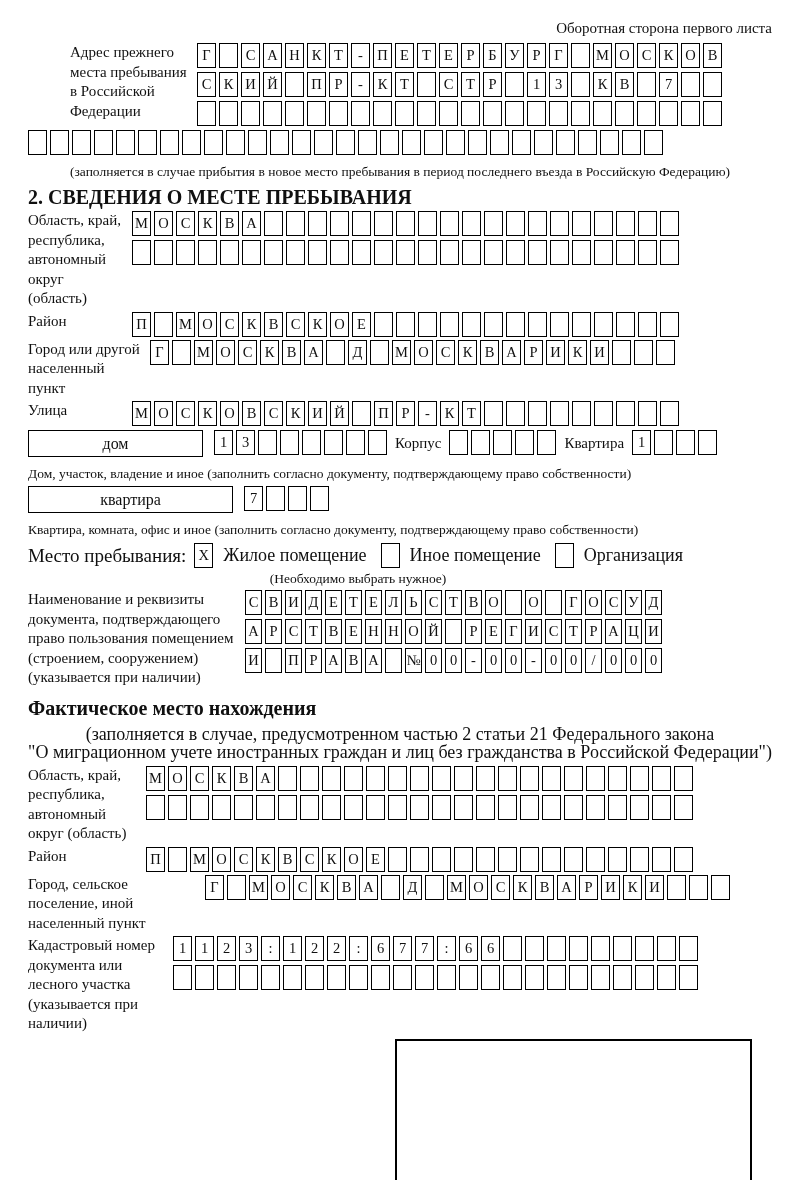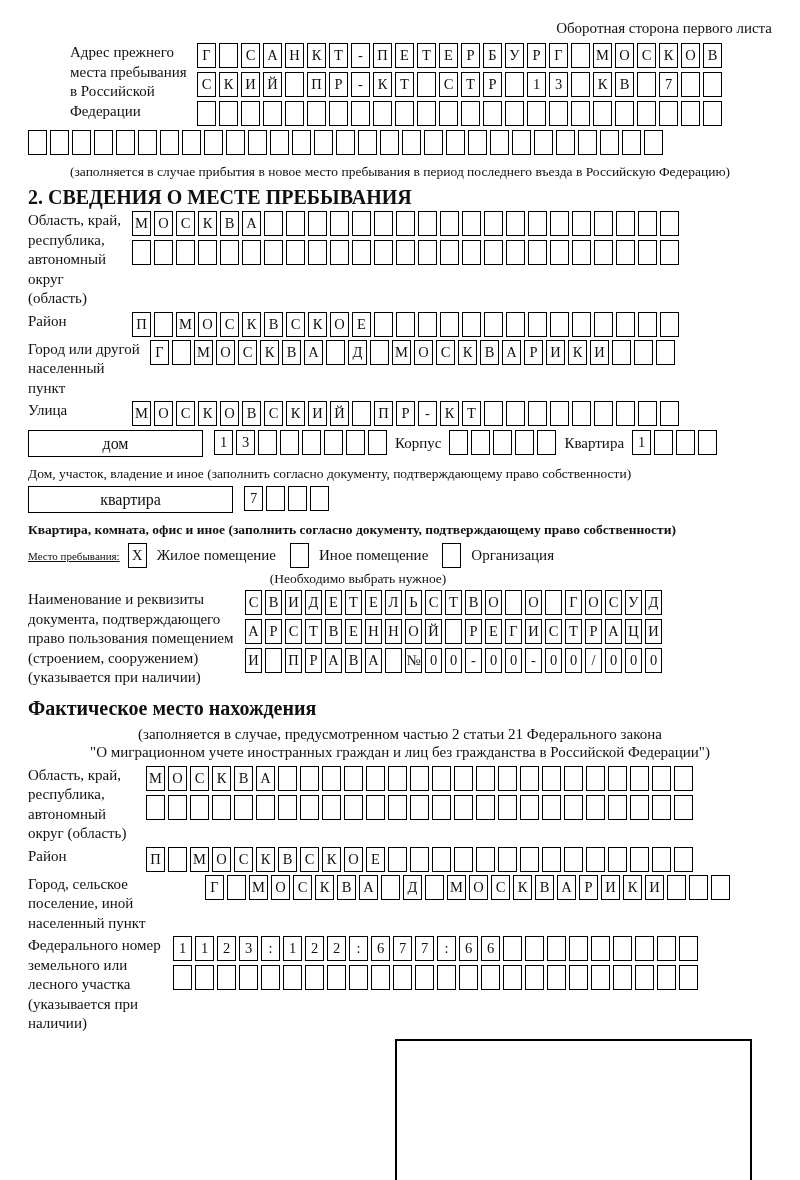--- a/index.html
+++ b/index.html
@@ -28,24 +28,24 @@
   }
   .sm .cell{width:17px;}
   .wbox{
     border:1.7px solid #000;height:27px;box-sizing:border-box;flex:none;
     display:flex;align-items:center;justify-content:center;font-size:16px;background:#fff;
   }
   .inline-lbl{font-size:15px;line-height:27px;padding:0 8px;flex:none;text-align:center;}
   .note{font-size:13.5px;text-align:center;margin-top:8px;line-height:17px;}
   .h-title{font-weight:bold;font-size:20px;margin-top:7px;line-height:21px;}
   .mesto-row{display:flex;align-items:center;margin-top:5px;}
-  .mesto-row .lbl-inline{font-size:11px;flex:none;text-decoration:underline;}
-  .opt-lbl{font-size:15px;margin:0 14px 0 10px;flex:none;}
+  .mesto-row .lbl-inline{font-size:19px;flex:none;}
+  .opt-lbl{font-size:18px;margin:0 14px 0 10px;flex:none;}
   .choose-note{width:340px;margin-left:160px;text-align:center;font-size:13.5px;margin-top:2px;line-height:17px;}
-  .fact-note{font-size:15px;text-align:center;line-height:18px;}
+  .fact-note{font-size:18px;text-align:center;line-height:18px;}
   .stamp-box{border:2px solid #000;width:357px;height:175px;margin-left:367px;margin-top:5px;box-sizing:border-box;background:#fff;}
   .mt6{margin-top:6px;margin-left:42px;}
 </style>
 </head>
 <body>
 
 <div class="page">
 
   <div class="hdr-note">Оборотная сторона первого листа</div>
 
@@ -351,21 +351,21 @@
 
   <div class="frow" style="margin-top:4px;">
     <div class="wbox" style="width:205px;">квартира</div>
     <div class="cells" style="margin-left:11px;">
         <span class="cell">7</span>
         <span class="cell"></span>
         <span class="cell"></span>
         <span class="cell"></span>
       </div>
   </div>
-  <div class="note" style="text-align:left;font-weight:bold;">Квартира, комната, офис и иное (заполнить согласно документу, подтверждающему право собственности)</div>
+  <div class="note" style="text-align:left;">Квартира, комната, офис и иное (заполнить согласно документу, подтверждающему право собственности)</div>
 
   <div class="mesto-row">
     <span class="lbl-inline">Место пребывания:</span>
     <span class="cell" style="margin-left:8px;">Х</span>
     <span class="opt-lbl">Жилое помещение</span>
     <span class="cell"></span>
     <span class="opt-lbl">Иное помещение</span>
     <span class="cell"></span>
     <span class="opt-lbl">Организация</span>
   </div>
@@ -565,21 +565,21 @@
         <span class="cell">И</span>
         <span class="cell">К</span>
         <span class="cell">И</span>
         <span class="cell"></span>
         <span class="cell"></span>
         <span class="cell"></span>
       </div>
   </div>
 
   <div class="frow">
-    <div class="lbl w-kad">Федерального номер земельного или лесного участка (указывается при наличии)</div>
+    <div class="lbl w-kad">Кадастровый номер документа или лесного участка (указывается при наличии)</div>
     <div class="col">
       <div class="cells">
           <span class="cell">1</span>
           <span class="cell">1</span>
           <span class="cell">2</span>
           <span class="cell">3</span>
           <span class="cell">:</span>
           <span class="cell">1</span>
           <span class="cell">2</span>
           <span class="cell">2</span>

